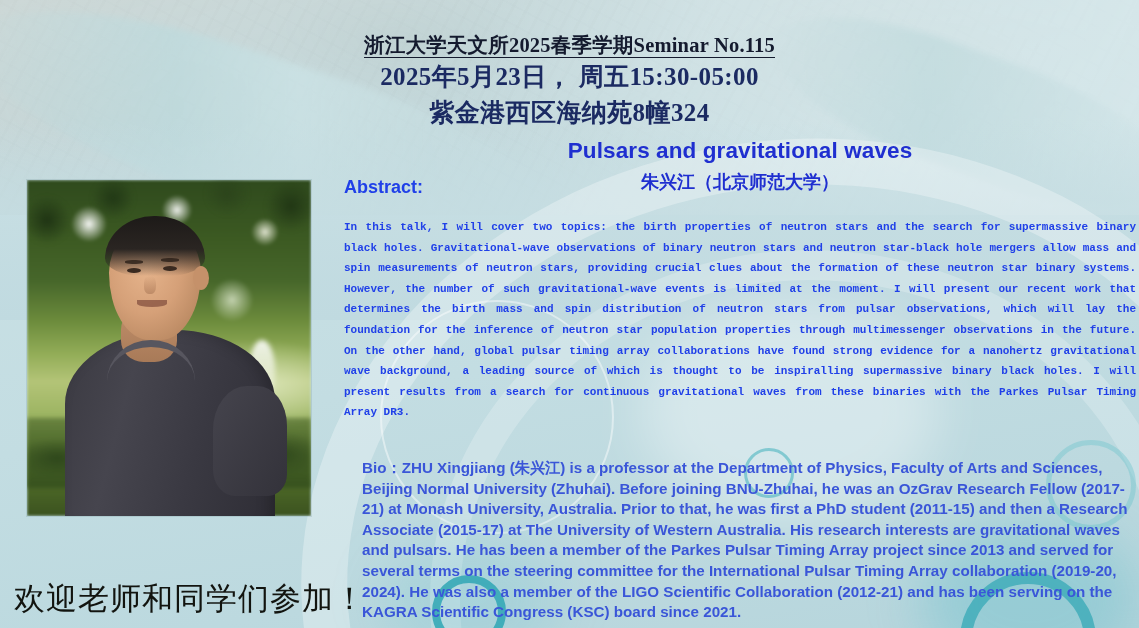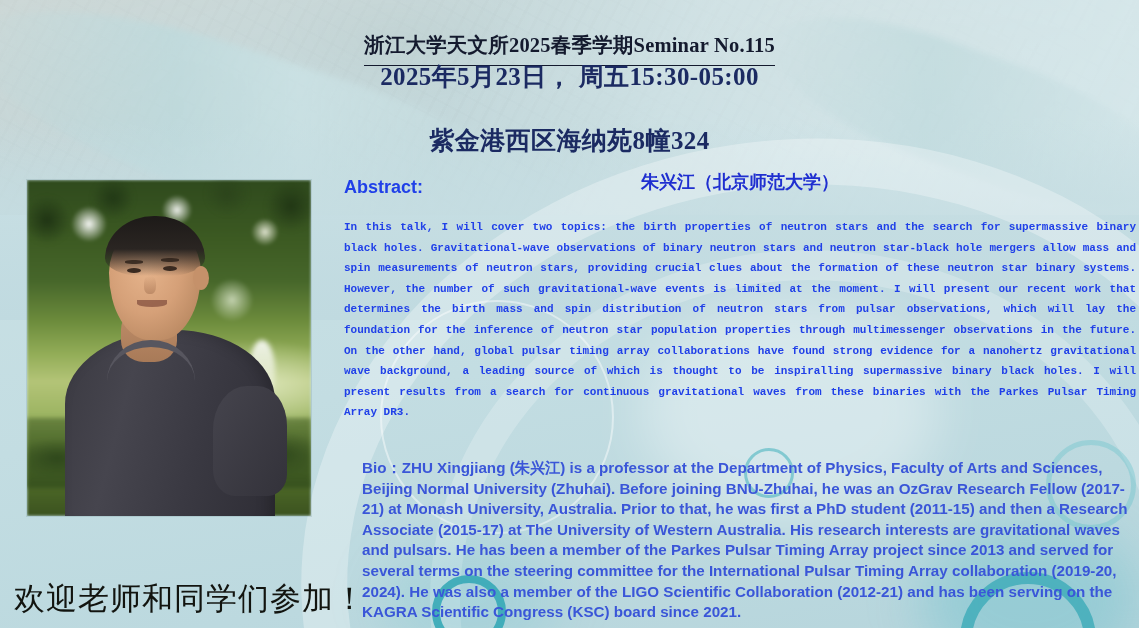--- a/index.html
+++ b/index.html
@@ -208,42 +208,41 @@
     left: 0; top: 31px; width: 1139px;
     text-align: center;
     font-family: "Liberation Serif", serif;
     font-weight: bold;
     font-size: 20.5px;
     color: #141a2e;
     letter-spacing: .2px;
   }
   .hdr-line1 span.u {
     border-bottom: 1.6px solid #141a2e;
-    padding-bottom: 9px;
+    padding-bottom: 1px;
   }
   .hdr-line2 {
     position: absolute;
     left: 0; top: 60px; width: 1139px;
     text-align: center;
     font-family: "Liberation Serif", serif;
     font-weight: bold;
     font-size: 25px;
     color: #1b2a62;
     letter-spacing: .4px;
   }
   .hdr-line3 {
     position: absolute;
     left: 0; top: 96px; width: 1139px;
     text-align: center;
     font-family: "Liberation Serif", serif;
     font-weight: bold;
     font-size: 25px;
     color: #1b2a62;
     letter-spacing: .4px;
-    margin-top: 28px;
   }
   .talk-title {
     position: absolute;
     left: 350px; top: 138px; width: 780px;
     text-align: center;
     font-family: "Liberation Sans", sans-serif;
     font-weight: bold;
     font-size: 22.5px;
     color: #1f2fd0;
     letter-spacing: .1px;
@@ -338,20 +337,21 @@
     <div class="p-eye p-eye-l"></div>
     <div class="p-eye p-eye-r"></div>
     <div class="p-nose"></div>
     <div class="p-mouth"></div>
   </div>
 
   <div class="hdr-line1"><span class="u">浙江大学天文所2025春季学期Seminar No.115</span></div>
   <div class="hdr-line2">2025年5月23日，   周五15:30-05:00</div>
   <div class="hdr-line3">紫金港西区海纳苑8幢324</div>
 
+  <div class="talk-title">Pulsars and gravitational waves</div>
   <div class="speaker">朱兴江（北京师范大学）</div>
 
   <div class="abstract-label">Abstract:</div>
   <div class="abstract-body">In this talk, I will cover two topics: the birth properties of neutron stars and the search for supermassive binary black holes. Gravitational-wave observations of binary neutron stars and neutron star-black hole mergers allow mass and spin measurements of neutron stars, providing crucial clues about the formation of these neutron star binary systems. However, the number of such gravitational-wave events is limited at the moment. I will present our recent work that determines the birth mass and spin distribution of neutron stars from pulsar observations, which will lay the foundation for the inference of neutron star population properties through multimessenger observations in the future. On the other hand, global pulsar timing array collaborations have found strong evidence for a nanohertz gravitational wave background, a leading source of which is thought to be inspiralling supermassive binary black holes. I will present results from a search for continuous gravitational waves from these binaries with the Parkes Pulsar Timing Array DR3.</div>
 
   <div class="bio-body">Bio：ZHU Xingjiang (朱兴江) is a professor at the Department of Physics, Faculty of Arts and Sciences, Beijing Normal University (Zhuhai). Before joining BNU-Zhuhai, he was an OzGrav Research Fellow (2017-21) at Monash University, Australia. Prior to that, he was first a PhD student (2011-15) and then a Research Associate (2015-17) at The University of Western Australia. His research interests are gravitational waves and pulsars. He has been a member of the Parkes Pulsar Timing Array project since 2013 and served for several terms on the steering committee for the International Pulsar Timing Array collaboration (2019-20, 2024). He was also a member of the LIGO Scientific Collaboration (2012-21) and has been serving on the KAGRA Scientific Congress (KSC) board since 2021.</div>
 
   <div class="welcome">欢迎老师和同学们参加！</div>
 
 </div>

